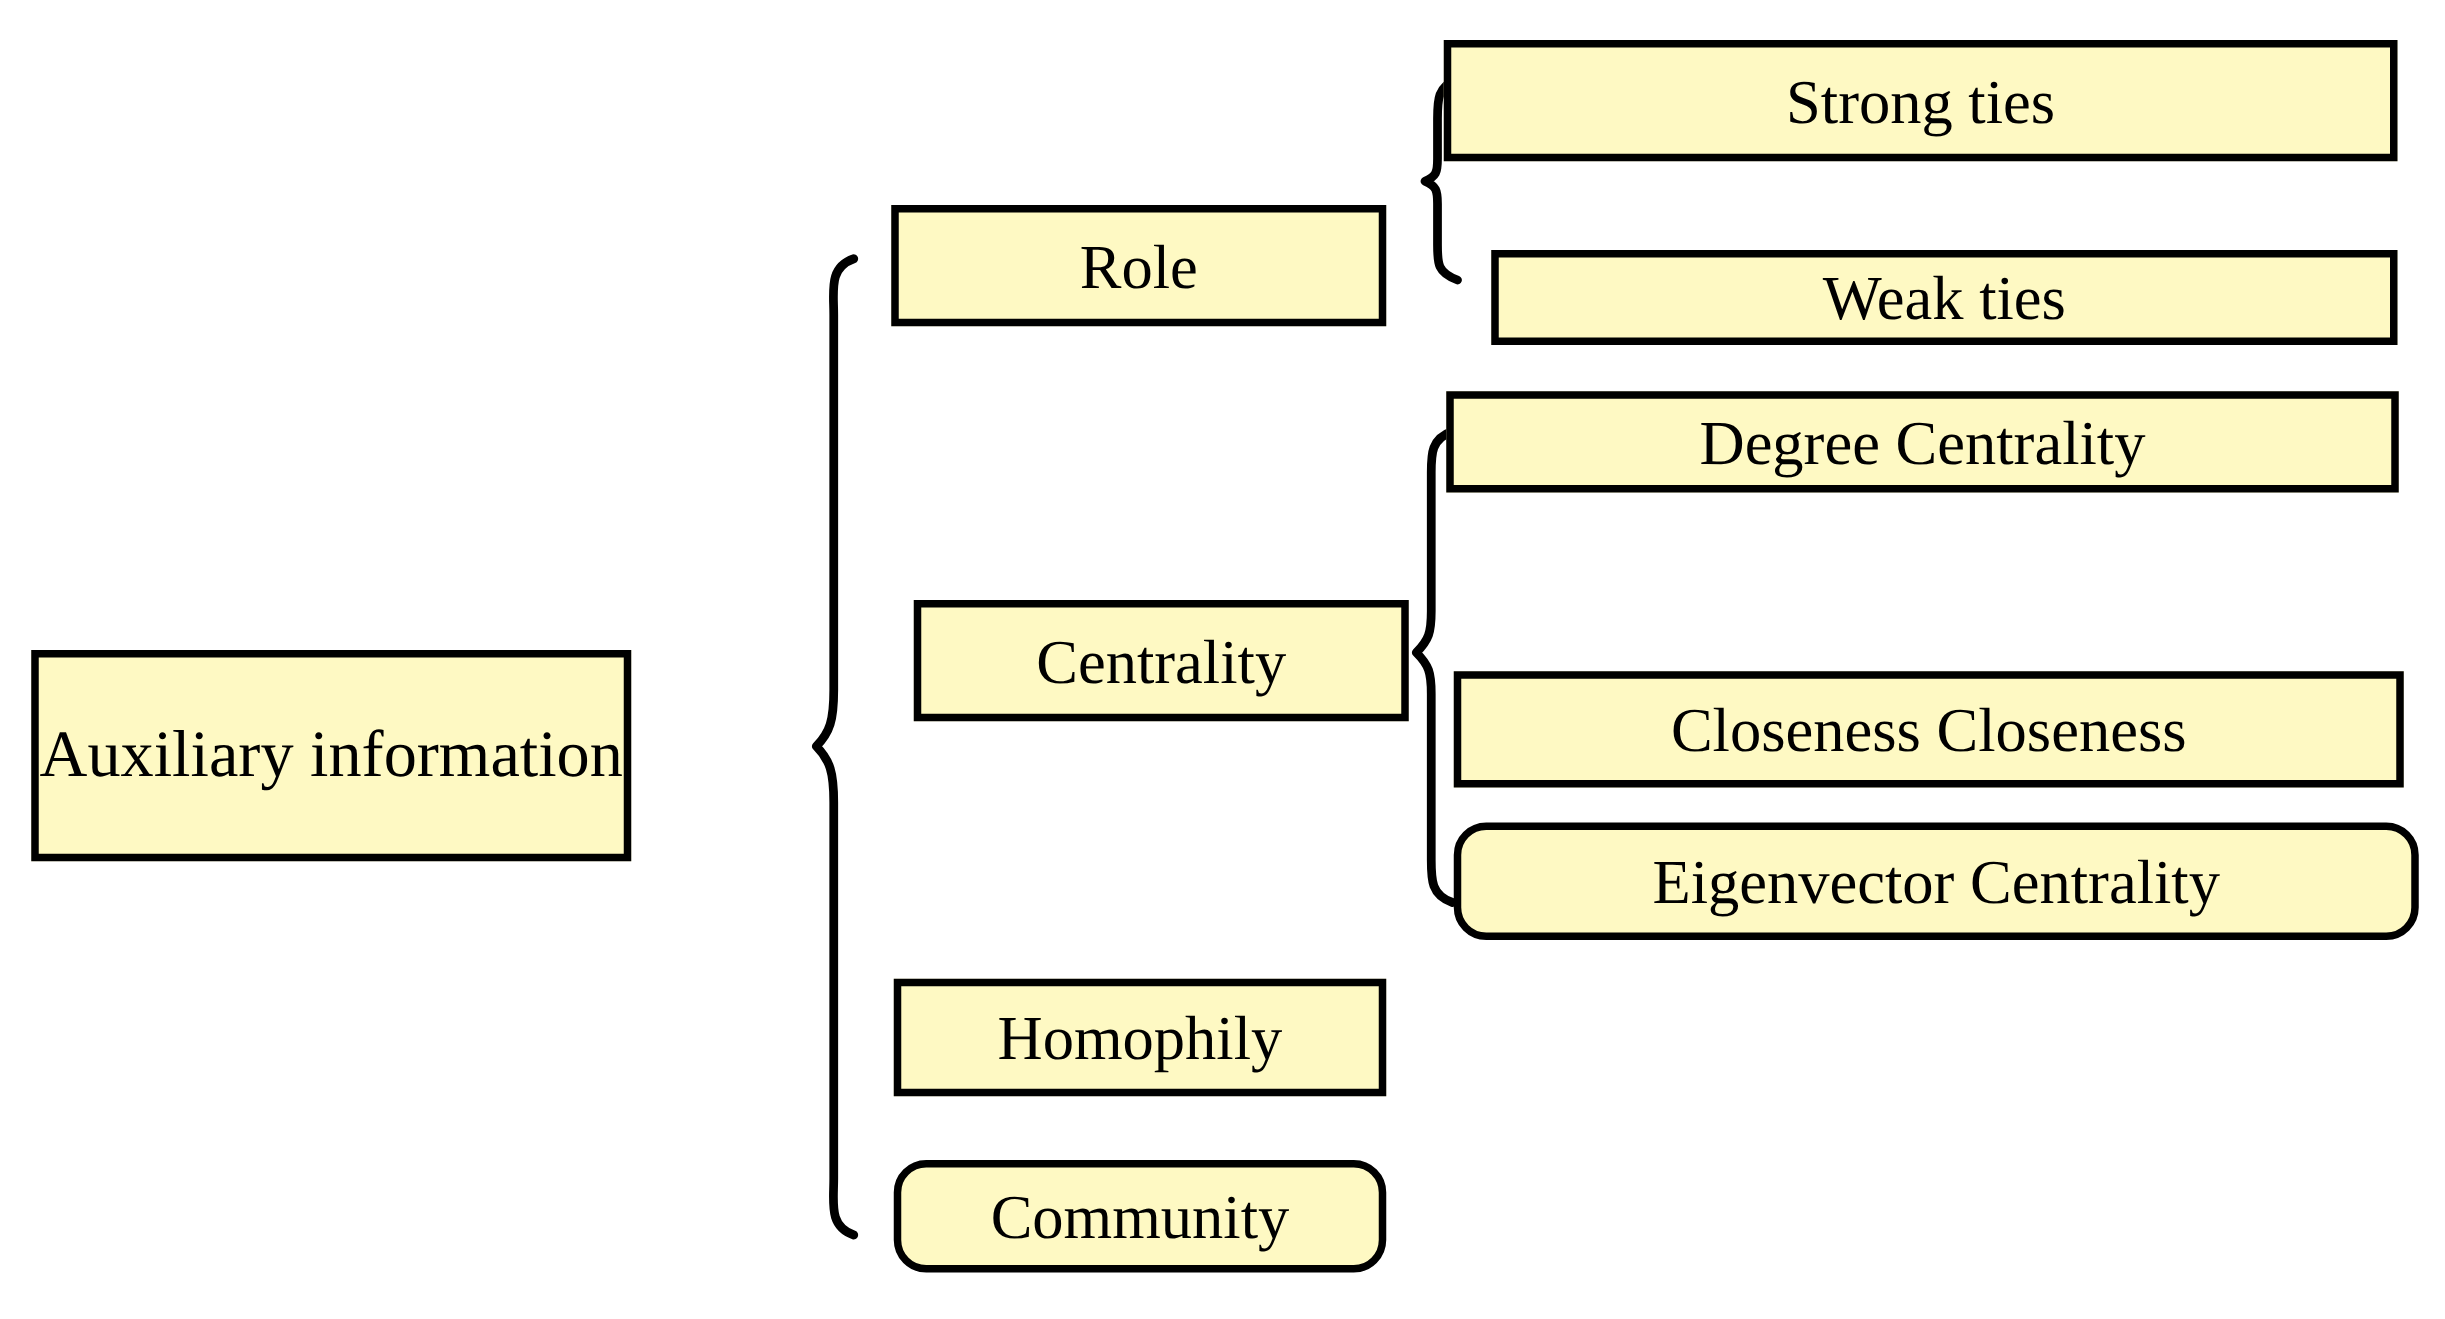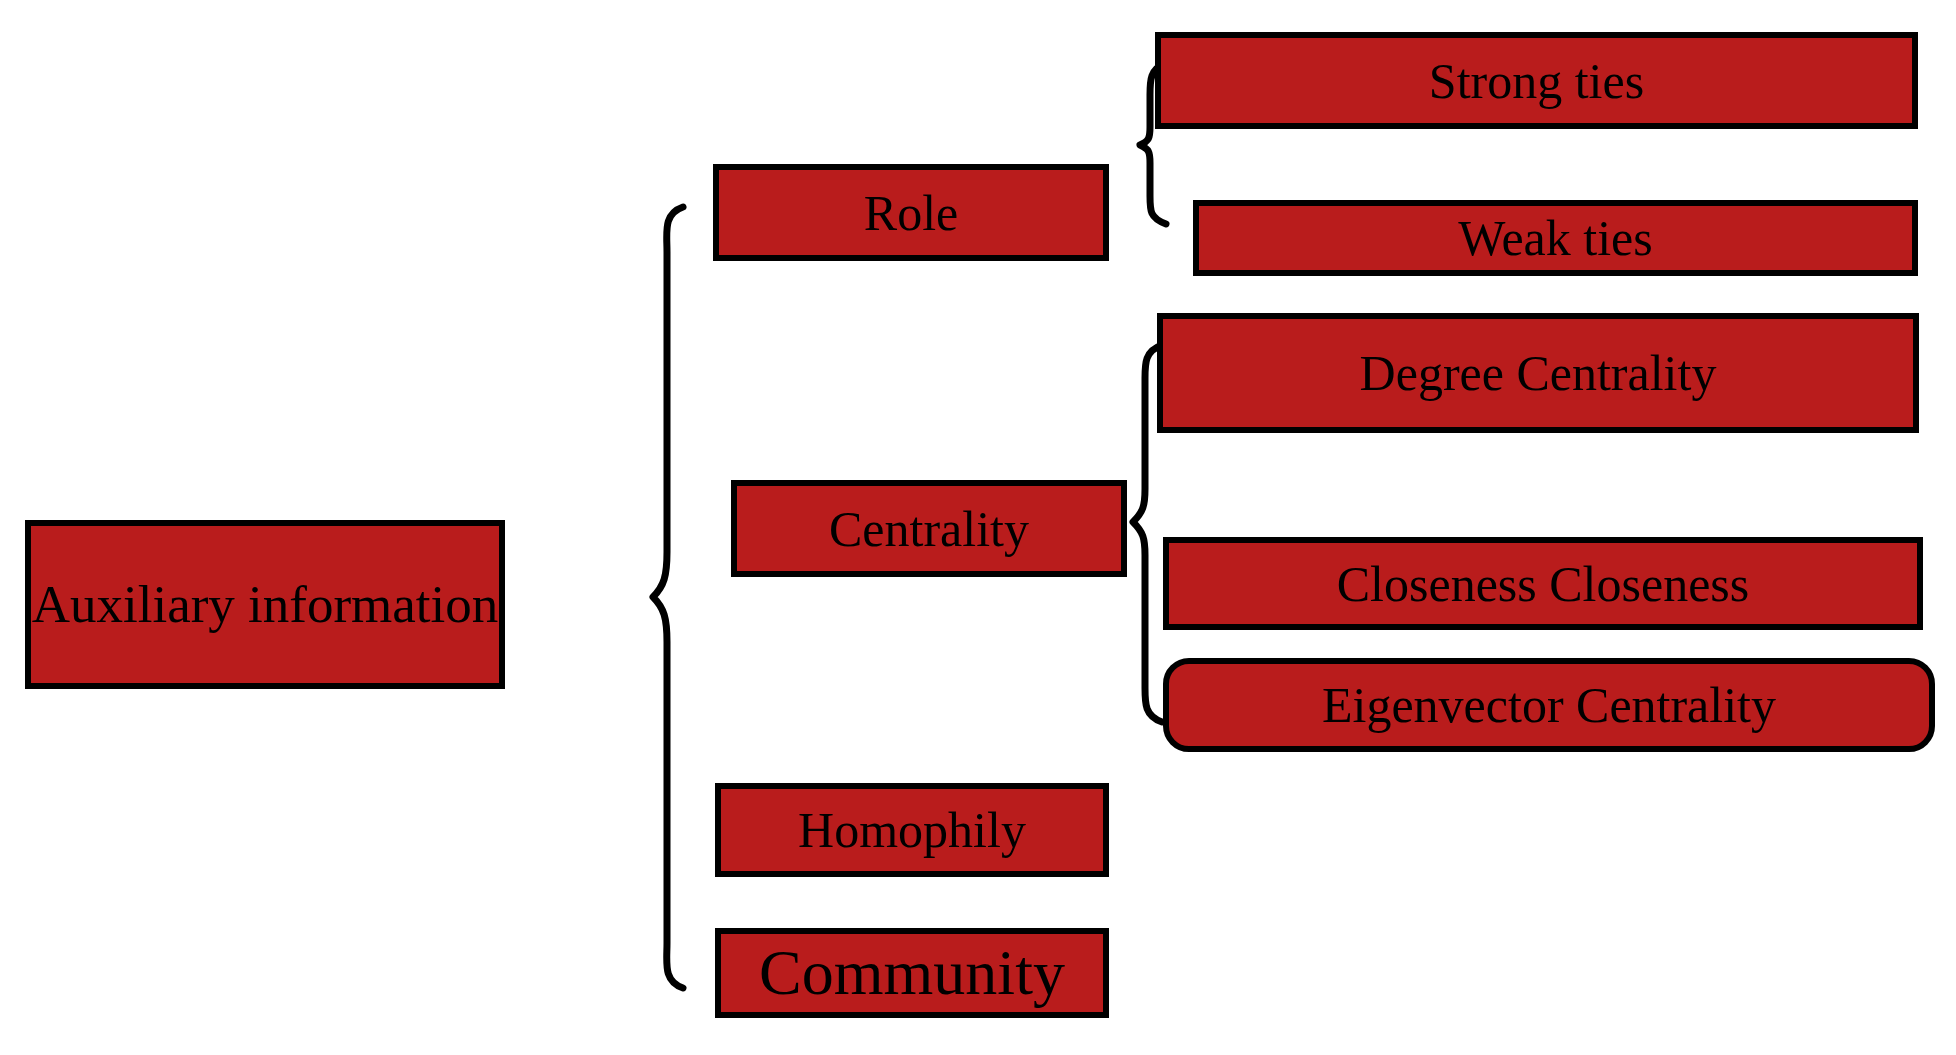--- a/index.html
+++ b/index.html
@@ -12,21 +12,21 @@
     width: 1956px;
     height: 1055px;
     background: #ffffff;
     overflow: hidden;
     font-family: "Liberation Serif", "DejaVu Serif", serif;
   }
   .node-box {
     position: absolute;
     box-sizing: border-box;
     border: 6px solid #000000;
-    background: #b91c1c;
+    background: #fef9c3;
     display: flex;
     align-items: center;
     justify-content: center;
     color: #000000;
     line-height: 1;
     white-space: nowrap;
   }
   .node-label {
     display: block;
     text-align: center;
@@ -38,26 +38,26 @@
     width: 1956px;
     height: 1055px;
     pointer-events: none;
   }
   
   #node-root       { left: 25px;   top: 520px; width: 480px;  height: 169px; font-size: 53px; }
 
   #node-role       { left: 713px;  top: 164px; width: 396px;  height: 97px;  font-size: 50px; }
   #node-centrality { left: 713px;  top: 480px; width: 396px;  height: 97px;  font-size: 50px; margin-left: 18px; }
   #node-homophily  { left: 715px;  top: 783px; width: 394px;  height: 94px;  font-size: 50px; }
-  #node-community  { left: 715px;  top: 928px; width: 394px;  height: 90px;  font-size: 64px; }
+  #node-community  { left: 715px;  top: 928px; width: 394px;  height: 90px;  font-size: 50px; border-radius: 26px; }
 
   #node-strong     { left: 1155px; top: 32px;  width: 763px;  height: 97px;  font-size: 50px; }
   #node-weak       { left: 1193px; top: 200px; width: 725px;  height: 76px;  font-size: 50px; }
 
-  #node-degree     { left: 1157px; top: 313px; width: 762px;  height: 120px;  font-size: 50px; }
+  #node-degree     { left: 1157px; top: 313px; width: 762px;  height: 81px;  font-size: 50px; }
   #node-between    { left: 1157px; top: 424px; width: 762px;  height: 93px;  font-size: 50px; }
   #node-closeness  { left: 1163px; top: 537px; width: 760px;  height: 93px;  font-size: 50px; }
   #node-eigen      { left: 1163px; top: 658px; width: 772px;  height: 94px;  font-size: 50px; border-radius: 26px; }
 </style>
 </head>
 <body>
 
 <div id="canvas">
 
   <svg class="brace-layer" viewBox="0 0 1956 1055" width="1956" height="1055" xmlns="http://www.w3.org/2000/svg">

